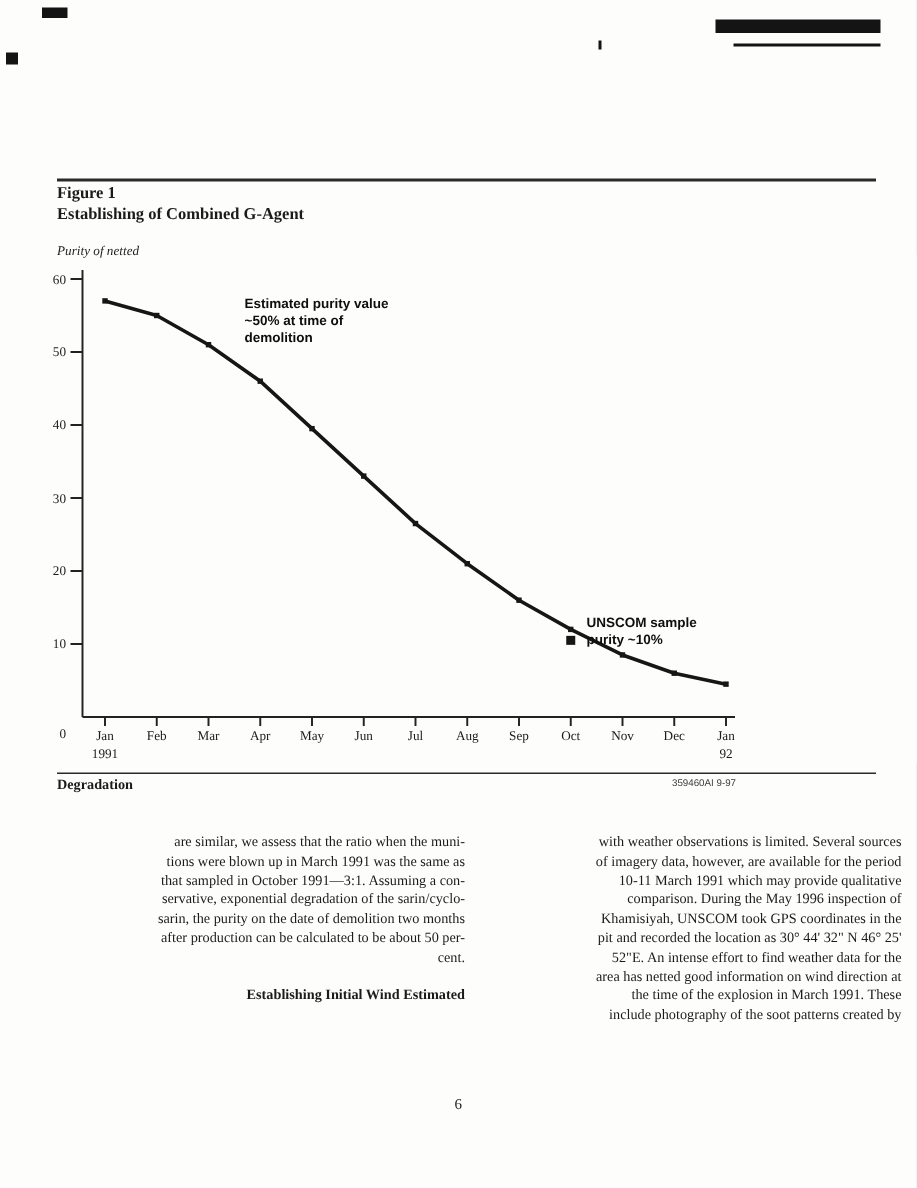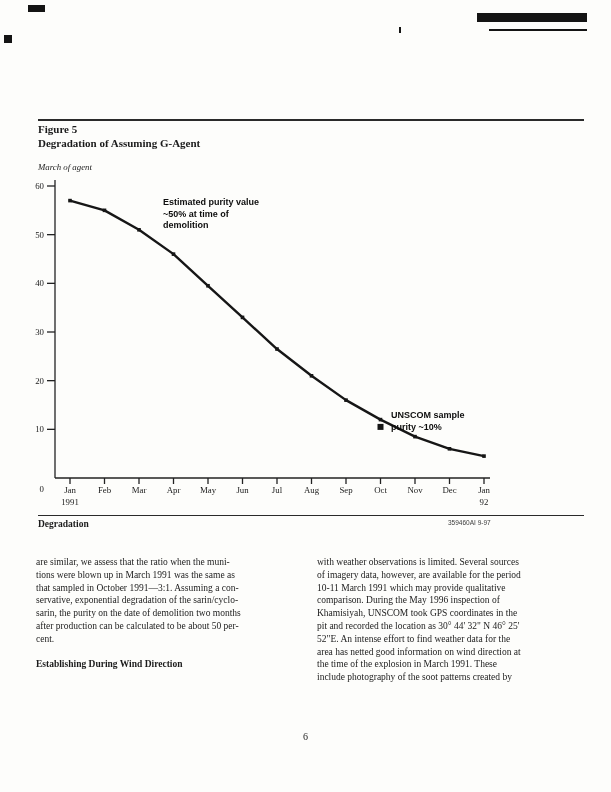--- a/index.html
+++ b/index.html
@@ -14,21 +14,21 @@
   .fig-block { position:absolute; left:38px; top:123px; font-weight:bold; font-size:11px; line-height:13.5px; }
   .axis-caption { position:absolute; left:38px; top:162px; font-style:italic; font-size:8.8px; }
   #chart-svg { position:absolute; left:35px; top:175px; }
   .ax { stroke:#222; stroke-width:1.3; }
   .curve { fill:none; stroke:#161616; stroke-width:2.4; stroke-linejoin:round; stroke-linecap:round; }
   .pt { fill:#161616; }
   .ticklabel { font-family:"Liberation Serif", serif; font-size:8.8px; fill:#1b1b1b; }
   .ann { font-family:"Liberation Sans", sans-serif; font-size:9px; font-weight:bold; fill:#0e0e0e; }
   .footer-class { position:absolute; left:38px; top:519px; font-weight:bold; font-size:9.5px; }
   .doc-number { position:absolute; left:448px; top:519px; font-family:"Liberation Sans", sans-serif; font-size:6.5px; color:#3c3c3c; }
-  .cols { position:absolute; left:36px; top:556px; width:547px; display:flex; gap:25px; }
+  .cols { position:absolute; left:54px; top:556px; width:547px; display:flex; gap:25px;text-align:right; }
   .col { font-size:9.5px; line-height:12.8px; }
   .col-left { width:256px; }
   .col-right { width:266px; }
   .body-para { white-space:pre-line; }
   .body-heading { font-weight:bold; margin-top:12px; margin-bottom:2px; white-space:pre-line; }
   .page-number { position:absolute; left:0; right:0; top:731px; text-align:center; font-size:10px; }
 </style>
 </head>
 <body>
 
@@ -36,25 +36,25 @@
 
   <div class="artifact" style="left:28px; top:5px; width:17px; height:7px;"></div>
   <div class="artifact" style="left:4px; top:35px; width:8px; height:8px;"></div>
   <div class="artifact" style="left:477px; top:13px; width:110px; height:9px;"></div>
   <div class="artifact" style="left:489px; top:29px; width:98px; height:2px;"></div>
   <div class="artifact" style="left:399px; top:27px; width:2px; height:6px;"></div>
 
   <div class="rule" style="left:38px; top:119px; width:546px; height:1.5px;"></div>
 
   <div class="fig-block">
-    <div>Figure 5</div>
-    <div>Degradation of Assuming G-Agent</div>
+    <div>Figure 1</div>
+    <div>Establishing of Combined G-Agent</div>
   </div>
 
-  <div class="axis-caption">March of agent</div>
+  <div class="axis-caption">Purity of netted</div>
 
   <svg id="chart-svg" width="555" height="345" viewBox="0 0 555 345">
       <line x1="20" y1="5" x2="20" y2="303" class="ax"></line>
       <line x1="20" y1="303" x2="455" y2="303" class="ax"></line>
       <line x1="12" y1="254.33333333333334" x2="20" y2="254.33333333333334" class="ax"></line>
       <text x="9" y="257.33333333333337" class="ticklabel" text-anchor="end">10</text>
       <line x1="12" y1="205.66666666666669" x2="20" y2="205.66666666666669" class="ax"></line>
       <text x="9" y="208.66666666666669" class="ticklabel" text-anchor="end">20</text>
       <line x1="12" y1="157" x2="20" y2="157" class="ax"></line>
       <text x="9" y="160" class="ticklabel" text-anchor="end">30</text>
@@ -119,21 +119,21 @@
 
   <div class="cols">
     <div class="col col-left">
       <div class="body-para">are similar, we assess that the ratio when the muni-
 tions were blown up in March 1991 was the same as
 that sampled in October 1991—3:1. Assuming a con-
 servative, exponential degradation of the sarin/cyclo-
 sarin, the purity on the date of demolition two months
 after production can be calculated to be about 50 per-
 cent.</div>
-      <div class="body-heading">Establishing During Wind Direction</div>
+      <div class="body-heading">Establishing Initial Wind Estimated</div>
     </div>
     <div class="col col-right">
       <div class="body-para">with weather observations is limited. Several sources
 of imagery data, however, are available for the period
 10-11 March 1991 which may provide qualitative
 comparison. During the May 1996 inspection of
 Khamisiyah, UNSCOM took GPS coordinates in the
 pit and recorded the location as 30° 44' 32" N 46° 25'
 52"E. An intense effort to find weather data for the
 area has netted good information on wind direction at

